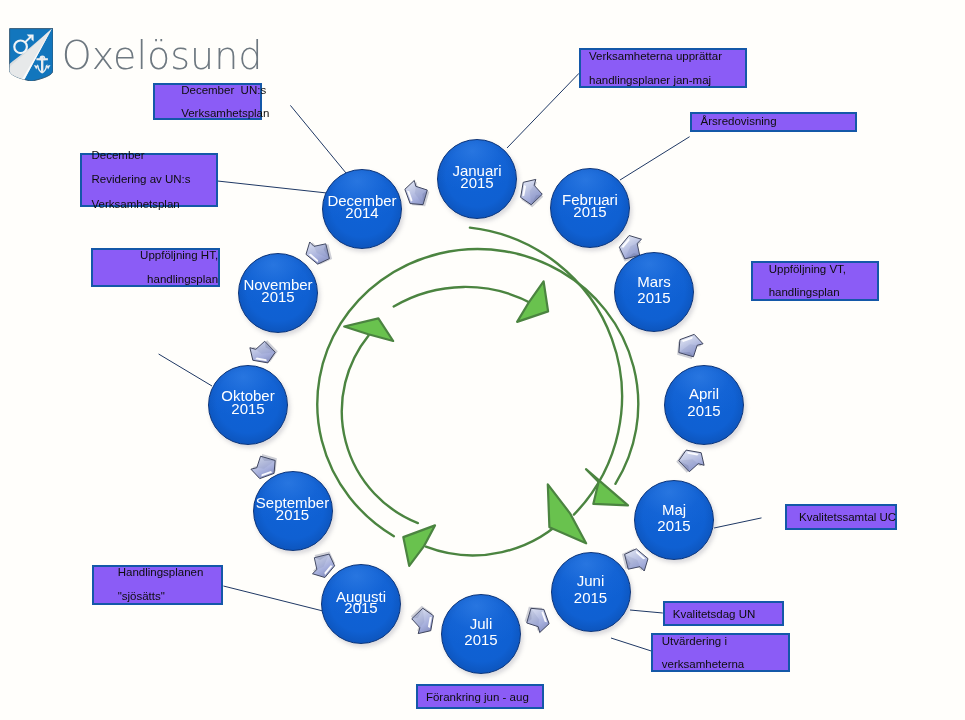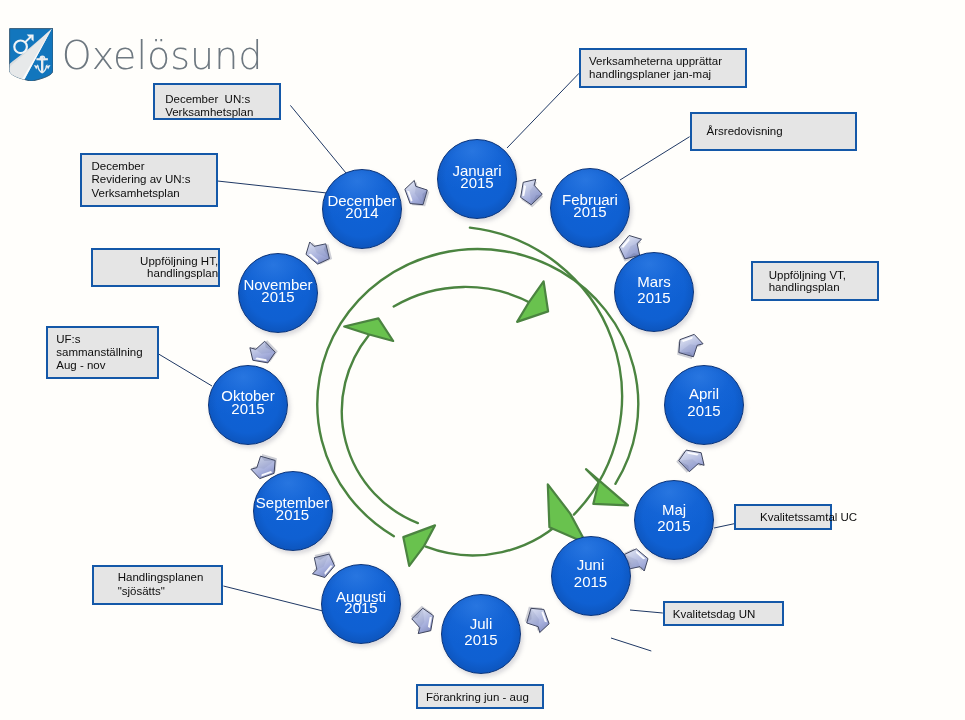--- a/index.html
+++ b/index.html
@@ -13,24 +13,24 @@
   .month{position:absolute;border-radius:50%;box-sizing:border-box;
          display:flex;flex-direction:column;align-items:center;justify-content:center;
          color:#ffffff;text-align:center;
          background:
            radial-gradient(ellipse 120% 95% at 44% 14%, rgba(60,135,235,0.55) 0%, rgba(40,115,225,0.18) 32%, rgba(0,0,0,0) 55%),
            radial-gradient(circle at 50% 46%, #0f62d6 0%, #0f60d2 54%, #0d55bd 74%, #0b479f 89%, #0a3f8d 100%);
          border:1px solid #0b347a;
          box-shadow:2px 3px 4px rgba(130,130,150,0.30);}
   .month .mname,.month .myear{display:block;font-size:15px;}
   .month{padding-bottom:5px;}
-  .note{position:absolute;box-sizing:border-box;background:#e5e5e5;
+  .note{position:absolute;box-sizing:border-box;background:#8b5cf6;
         border:2.6px solid #1458a8;color:#0d0d0d;
         font-size:11.5px;white-space:pre;
-        display:flex;flex-direction:column;justify-content:center;}
+        display:flex;flex-direction:column;justify-content:center;gap:11px;}
   .note span{display:block;}
 </style>
 </head>
 <body>
 
 <div id="stage">
 
   <svg id="logo-shield" viewBox="0 0 44.6 53.8">
     <defs>
       <clipPath id="shieldClip">
@@ -263,21 +263,21 @@
     <span class="myear">2015</span>
   </div>
   <div class="month" style="left:664.0px;top:365.0px;width:80px;height:80px;line-height:16.3px;">
     <span class="mname">April</span>
     <span class="myear">2015</span>
   </div>
   <div class="month" style="left:634.0px;top:480.0px;width:80px;height:80px;line-height:15.7px;">
     <span class="mname">Maj</span>
     <span class="myear">2015</span>
   </div>
-  <div class="month" style="left:550.5px;top:536px;width:80px;height:80px;line-height:16.1px;">
+  <div class="month" style="left:550.5px;top:552px;width:80px;height:80px;line-height:16.1px;">
     <span class="mname">Juni</span>
     <span class="myear">2015</span>
   </div>
   <div class="month" style="left:441px;top:594.0px;width:80px;height:80px;line-height:15.5px;">
     <span class="mname">Juli</span>
     <span class="myear">2015</span>
   </div>
   <div class="month" style="left:321.0px;top:564.0px;width:80px;height:80px;line-height:11.0px;">
     <span class="mname">Augusti</span>
     <span class="myear">2015</span>
@@ -292,55 +292,54 @@
   </div>
   <div class="month" style="left:238.0px;top:253.0px;width:80px;height:80px;line-height:12.0px;">
     <span class="mname">November</span>
     <span class="myear">2015</span>
   </div>
   <div class="month" style="left:322.0px;top:169.0px;width:80px;height:80px;line-height:12.0px;">
     <span class="mname">December</span>
     <span class="myear">2014</span>
   </div>
 
-  <div class="note" style="left:153.2px;top:83.2px;width:128px;height:36.9px;padding-left:10.0px;line-height:12.4px;justify-content:flex-end;">
+  <div class="note" style="left:153.2px;top:83.2px;width:109px;height:36.9px;padding-left:26px;line-height:12.4px;">
     <span>December  UN:s</span>
     <span>Verksamhetsplan</span>
   </div>
   <div class="note" style="left:79.5px;top:153.2px;width:138.0px;height:53.8px;padding-left:10.0px;line-height:13.5px;">
     <span>December</span>
     <span>Revidering av UN:s</span>
     <span>Verksamhetsplan</span>
   </div>
   <div class="note" style="left:91.3px;top:247.5px;width:128.8px;height:39px;padding-left:9.0px;line-height:12.3px;align-items:flex-end;">
     <span>Uppföljning HT,</span>
     <span>handlingsplan</span>
   </div>
-  <div class="note" style="left:45.7px;top:326.1px;width:112.9px;height:52.9px;padding-left:8.6px;line-height:13.3px;">
-    <span>UF:s</span>
-    <span>sammanställning</span>
-    <span>Aug - nov</span>
-  </div>
   <div class="note" style="left:91.7px;top:565.0px;width:131.7px;height:39.7px;padding-left:24px;line-height:13.6px;">
     <span>Handlingsplanen</span>
     <span>"sjösätts"</span>
   </div>
   <div class="note" style="left:416.3px;top:684.3px;width:127.3px;height:25.2px;padding-left:7.6px;line-height:12.4px;">
     <span>Förankring jun - aug</span>
   </div>
   <div class="note" style="left:579.0px;top:48.4px;width:167.6px;height:39.6px;padding-left:8.0px;line-height:12.8px;">
     <span>Verksamheterna upprättar</span>
     <span>handlingsplaner jan-maj</span>
   </div>
-  <div class="note" style="left:689.6px;top:111.6px;width:167.5px;height:39px;padding-left:15px;line-height:12.4px;">
+  <div class="note" style="left:689.6px;top:111.6px;width:167.5px;height:20px;padding-left:9px;line-height:12.4px;">
     <span>Årsredovisning</span>
   </div>
   <div class="note" style="left:750.7px;top:261.0px;width:128.7px;height:39.8px;padding-left:16px;line-height:12.3px;">
     <span>Uppföljning VT,</span>
     <span>handlingsplan</span>
   </div>
-  <div class="note" style="left:734px;top:504.1px;width:98px;height:26.1px;padding-left:24px;line-height:12.4px;">
+  <div class="note" style="left:785px;top:504.1px;width:112px;height:26.1px;padding-left:12px;line-height:12.4px;">
     <span>Kvalitetssamtal UC</span>
   </div>
   <div class="note" style="left:662.8px;top:601.3px;width:121.0px;height:24.9px;padding-left:8.0px;line-height:12.4px;">
     <span>Kvalitetsdag UN</span>
   </div>
+  <div class="note" style="left:651.3px;top:633.3px;width:138.3px;height:39.1px;padding-left:8.5px;line-height:12.8px;">
+    <span>Utvärdering i</span>
+    <span>verksamheterna</span>
+  </div>
 </div>
 
 </body></html>

